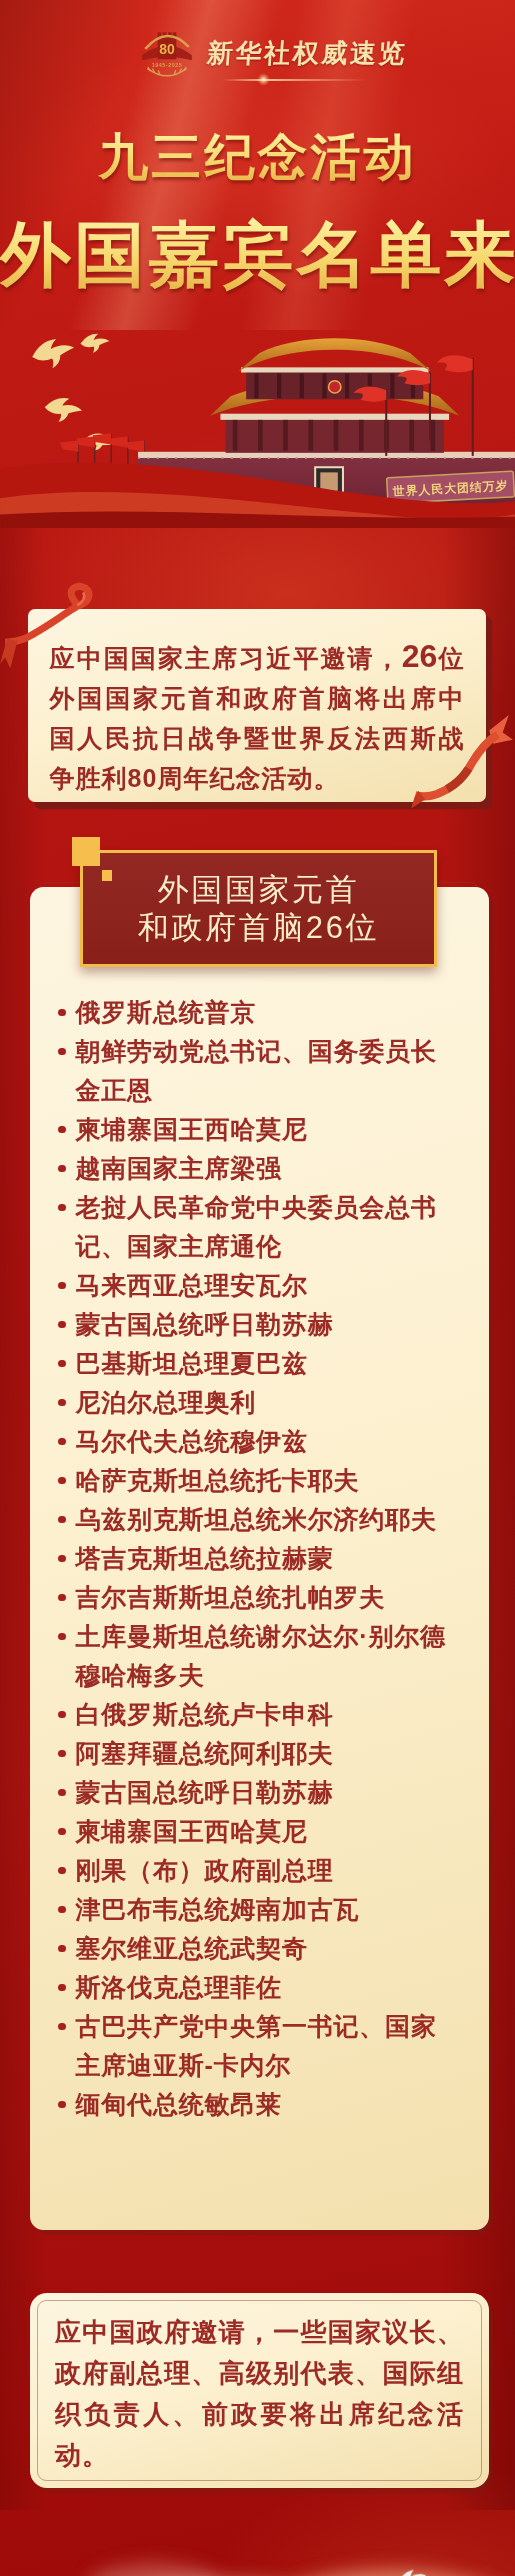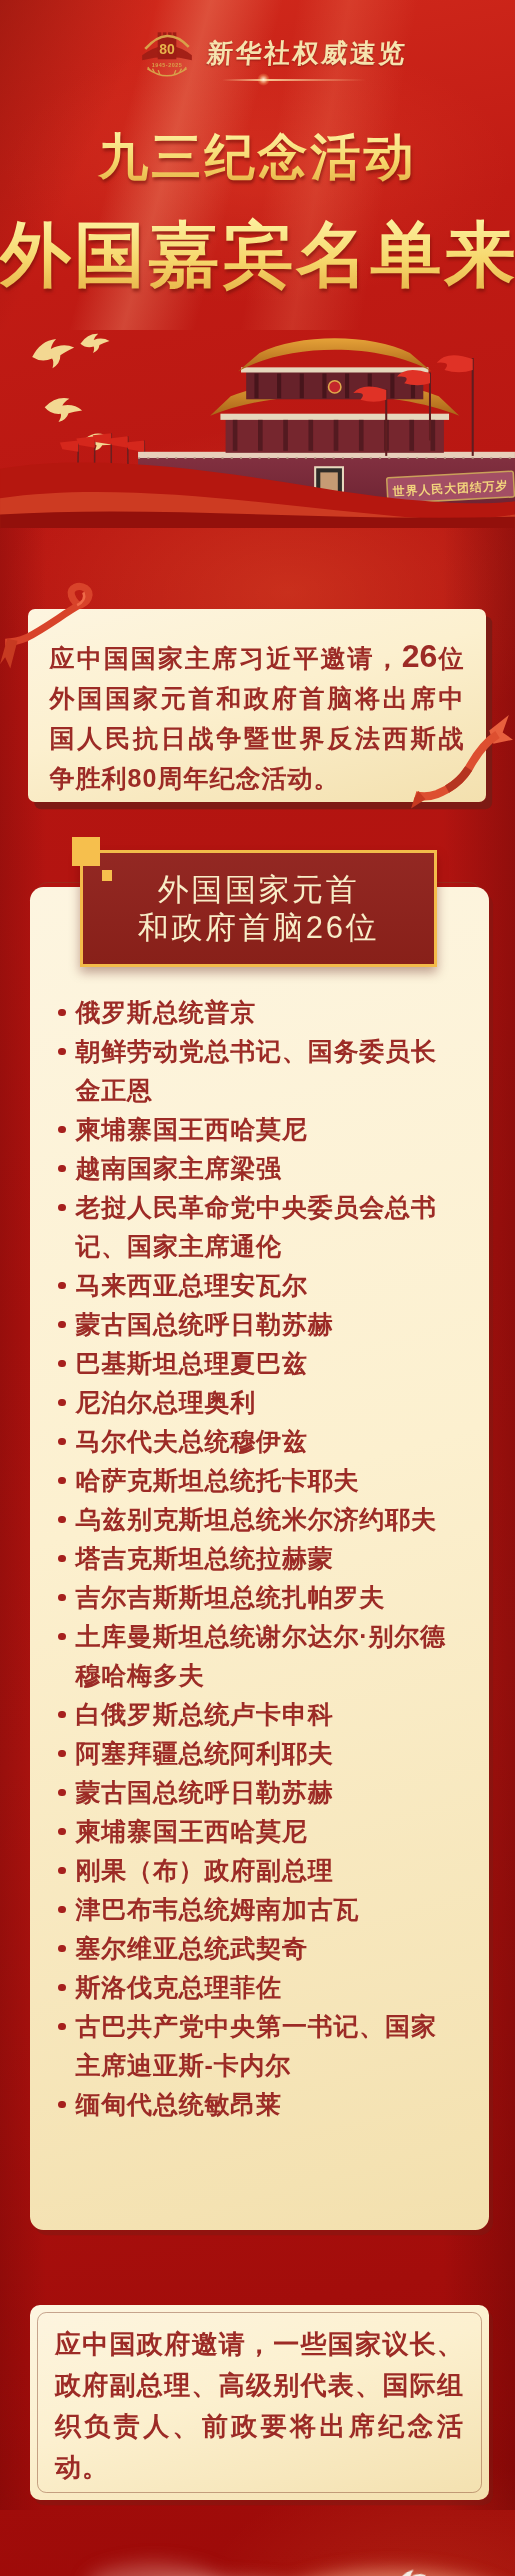--- a/index.html
+++ b/index.html
@@ -55,22 +55,22 @@
     font-weight:bold;color:#9c2b26;letter-spacing:0.8px;}
   .leader-list .dot{position:absolute;left:0;top:15.5px;width:7.7px;height:7.7px;border-radius:50%;background:#a6201d;}
   .heading-box{left:80px;top:850px;width:357px;height:117px;border:3.6px solid #f3bb4a;
     box-sizing:border-box;background:linear-gradient(180deg,#932823,#882019);z-index:4;
     display:flex;flex-direction:column;align-items:center;justify-content:center;gap:7.2px;
     box-shadow:0 6.2px 10.3px rgba(80,5,5,.35);}
   .heading-box div{color:#f8edc8;font-size:31px;font-weight:400;letter-spacing:2.6px;line-height:1;}
   .gold-sq{background:#f6bf4d;z-index:5;}
   .gold-sq.big{left:72px;top:837px;width:28px;height:29px;}
   .gold-sq.small{left:102px;top:870px;width:10.3px;height:11.3px;}
-  .outro-box{left:30px;top:2293px;width:459px;height:195px;border-radius:10px;
-    box-shadow:4.1px 5.2px 0 rgba(122,27,21,.45);z-index:3;margin-top:12px;}
+  .outro-box{left:30px;top:2293px;width:459px;height:195px;border-radius:17px;
+    box-shadow:4.1px 5.2px 0 rgba(122,27,21,.45);z-index:3;}
   .outro-inner{position:absolute;left:7.2px;right:7.2px;top:7.2px;bottom:7.2px;
     border:1px solid rgba(130,66,42,.45);border-radius:9.3px;}
   .outro-text{position:absolute;left:25px;right:25px;top:18.5px;font-size:26px;line-height:41px;
     font-weight:bold;color:#9c2b26;letter-spacing:1px;text-align:justify;}
   .ribbon{z-index:6;}
   .ribbon-left{left:0;top:556px;width:144px;height:155px;}
   .ribbon-right{left:407px;top:685px;width:108px;height:134px;}
 </style>
 </head>
 <body>

